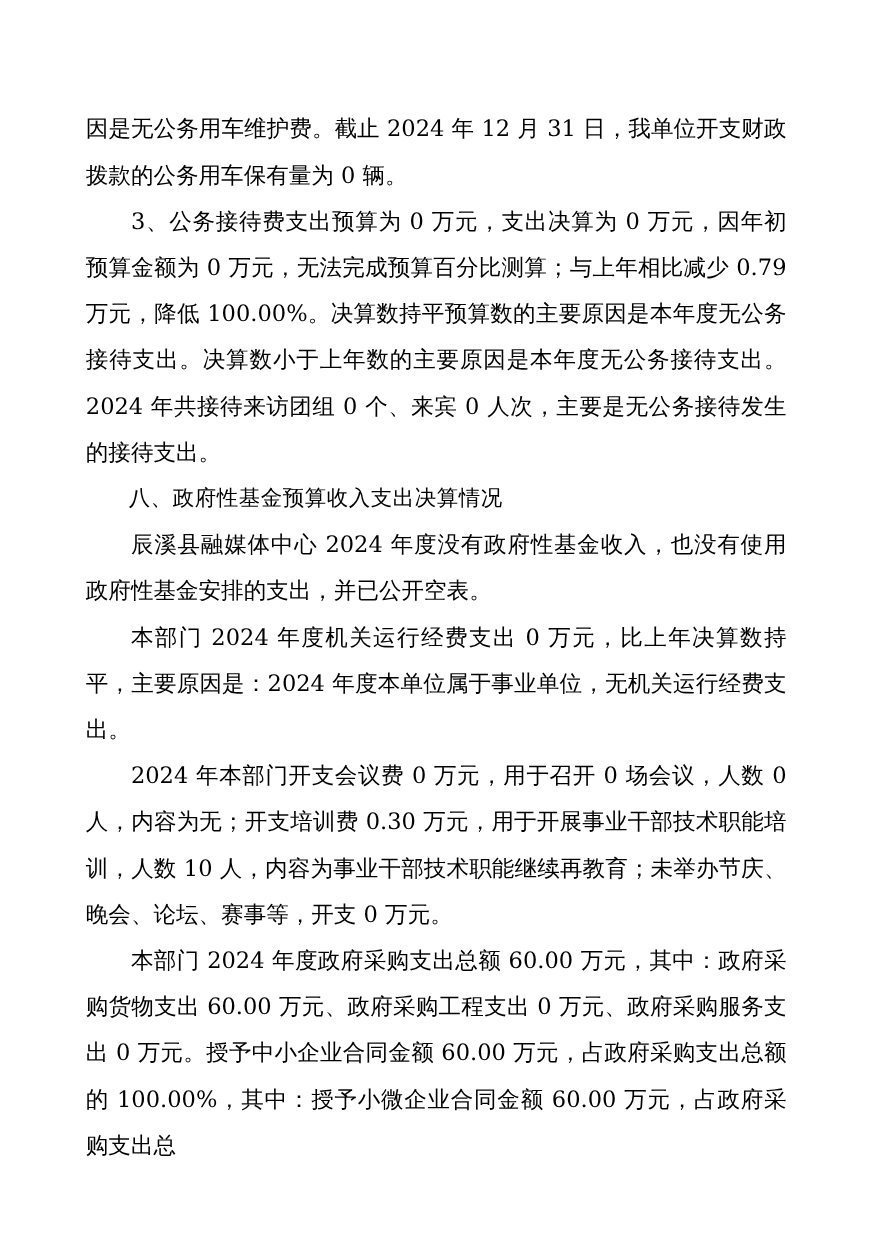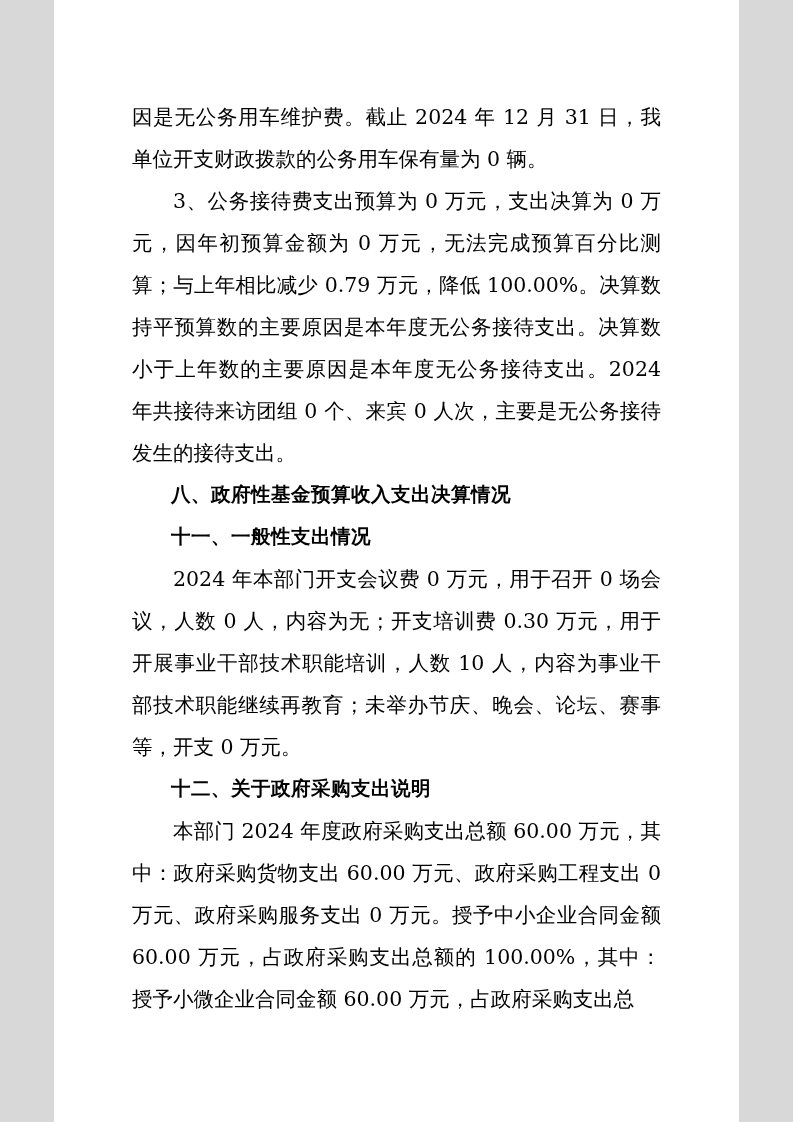--- a/index.html
+++ b/index.html
@@ -4,21 +4,21 @@
 <style>
   html, body {
     margin: 0;
     padding: 0;
     background: #d8d8d8;
   }
   body {
     font-family: "DejaVu Serif", "Liberation Serif", serif;
   }
   .page {
-    width: 685px;
+    width: 793px;
     height: 1122px;
     background: #ffffff;
     margin: 0 auto;
     position: relative;
     box-sizing: border-box;
     padding: 96px 78px 60px 78px;
     overflow: hidden;
   }
   .doc-body {
     font-size: 20.5px;
@@ -28,45 +28,45 @@
     text-justify: inter-ideograph;
   }
   p {
     margin: 0;
   }
   p.indent {
     text-indent: 2em;
   }
   p.heading {
     text-indent: 2em;
-    font-weight: bold;
+    font-weight: normal;
     font-family: "DejaVu Sans", "Liberation Sans", sans-serif;
     font-size: 19.5px;
     letter-spacing: 0.5px;
   }
 </style>
 </head>
 <body>
 
 <div class="page">
   <div class="doc-body">
 
     <p class="plain">因是无公务用车维护费。截止 2024 年 12 月 31 日，我单位开支财政拨款的公务用车保有量为 0 辆。</p>
 
     <p class="indent">3、公务接待费支出预算为 0 万元，支出决算为 0 万元，因年初预算金额为 0 万元，无法完成预算百分比测算；与上年相比减少 0.79 万元，降低 100.00%。决算数持平预算数的主要原因是本年度无公务接待支出。决算数小于上年数的主要原因是本年度无公务接待支出。2024 年共接待来访团组 0 个、来宾 0 人次，主要是无公务接待发生的接待支出。</p>
 
     <p class="heading">八、政府性基金预算收入支出决算情况</p>
 
+    <p class="indent">辰溪县融媒体中心 2024 年度没有政府性基金收入，也没有使用政府性基金安排的支出，并已公开空表。</p>
 
 
 
 
+    <p class="indent">本部门 2024 年度机关运行经费支出 0 万元，比上年决算数持平，主要原因是：2024 年度本单位属于事业单位，无机关运行经费支出。</p>
 
-    <p class="heading">十一、一般性支出情况</p>
 
     <p class="indent">2024 年本部门开支会议费 0 万元，用于召开 0 场会议，人数 0 人，内容为无；开支培训费 0.30 万元，用于开展事业干部技术职能培训，人数 10 人，内容为事业干部技术职能继续再教育；未举办节庆、晚会、论坛、赛事等，开支 0 万元。</p>
 
-    <p class="heading">十二、关于政府采购支出说明</p>
 
     <p class="indent">本部门 2024 年度政府采购支出总额 60.00 万元，其中：政府采购货物支出 60.00 万元、政府采购工程支出 0 万元、政府采购服务支出 0 万元。授予中小企业合同金额 60.00 万元，占政府采购支出总额的 100.00%，其中：授予小微企业合同金额 60.00 万元，占政府采购支出总</p>
 
   </div>
 </div>
 
 </body></html>

